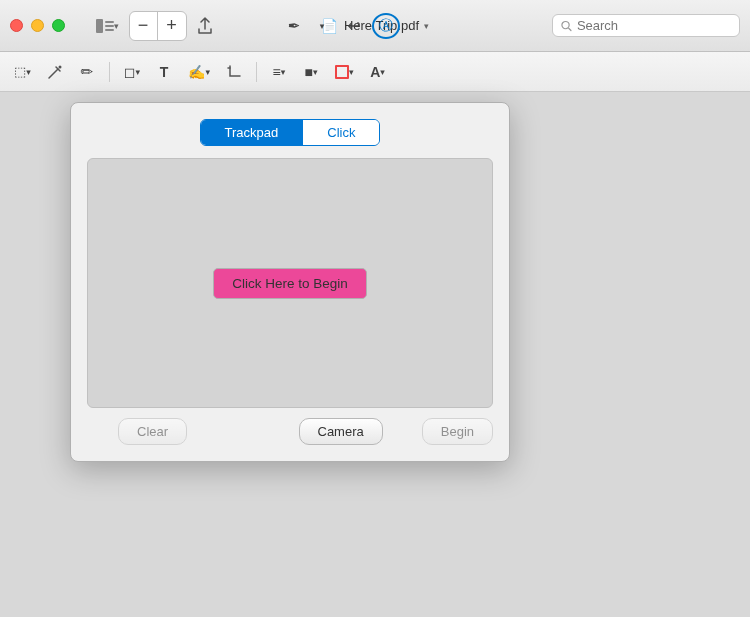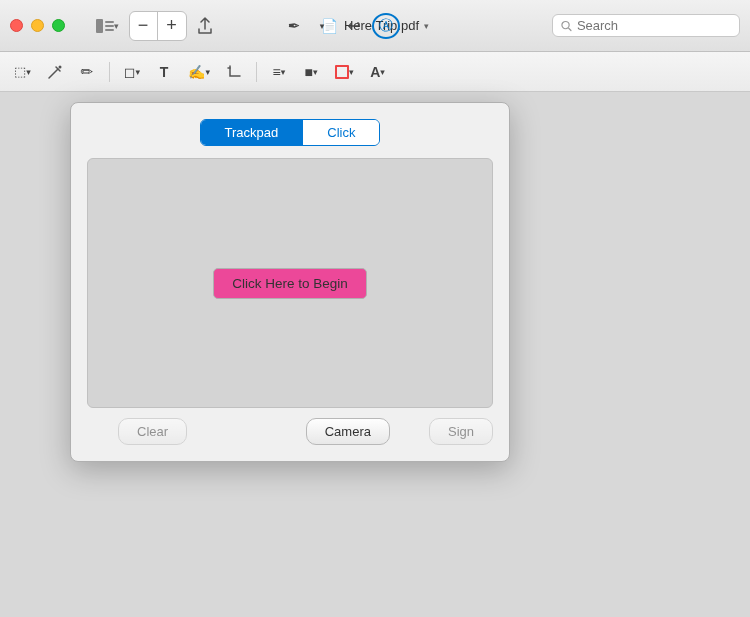--- a/index.html
+++ b/index.html
@@ -383,18 +383,18 @@
 
       <div class="signature-area">
         <button class="click-here-btn">Click Here to Begin</button>
       </div>
 
 
       <div class="dialog-buttons">
         <button class="dialog-btn disabled">Clear</button>
         <div class="dialog-btn-group">
           <button class="dialog-btn cancel">Camera</button>
-          <button class="dialog-btn disabled">Sign</button>
+          <button class="dialog-btn disabled">Begin</button>
         </div>
       </div>
     </div>
   </div>
 </div>
 
 </body></html>

